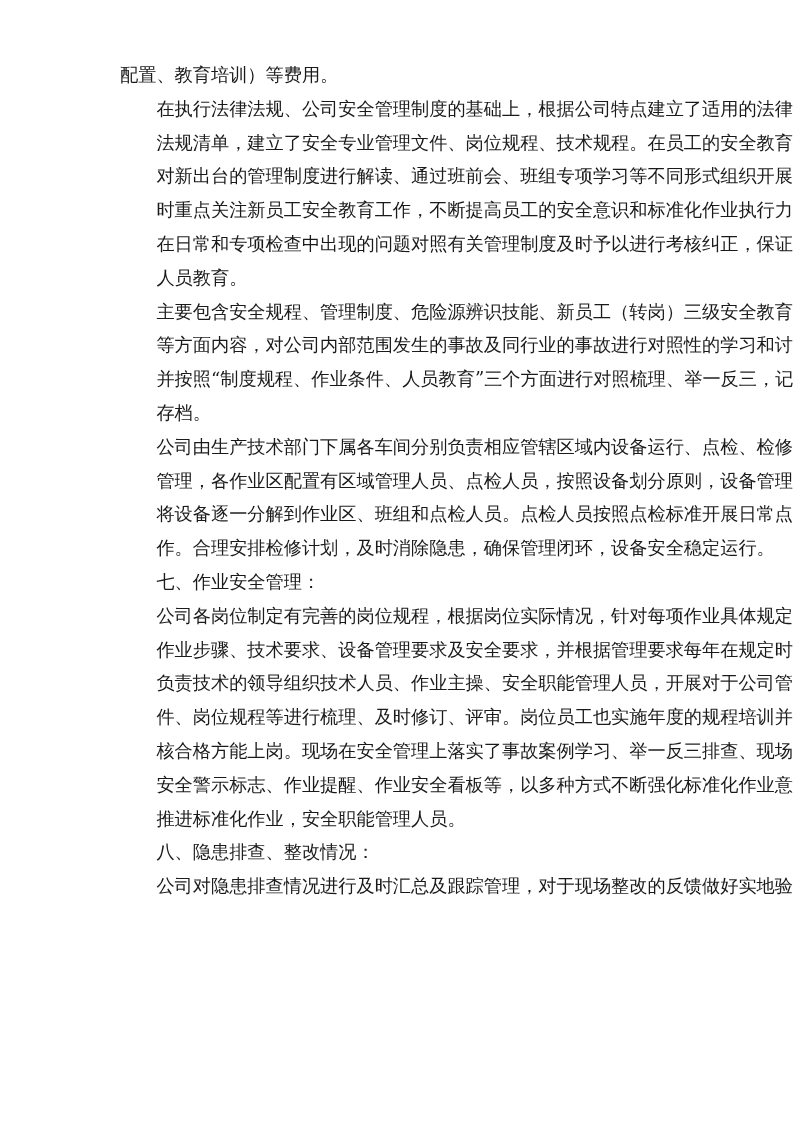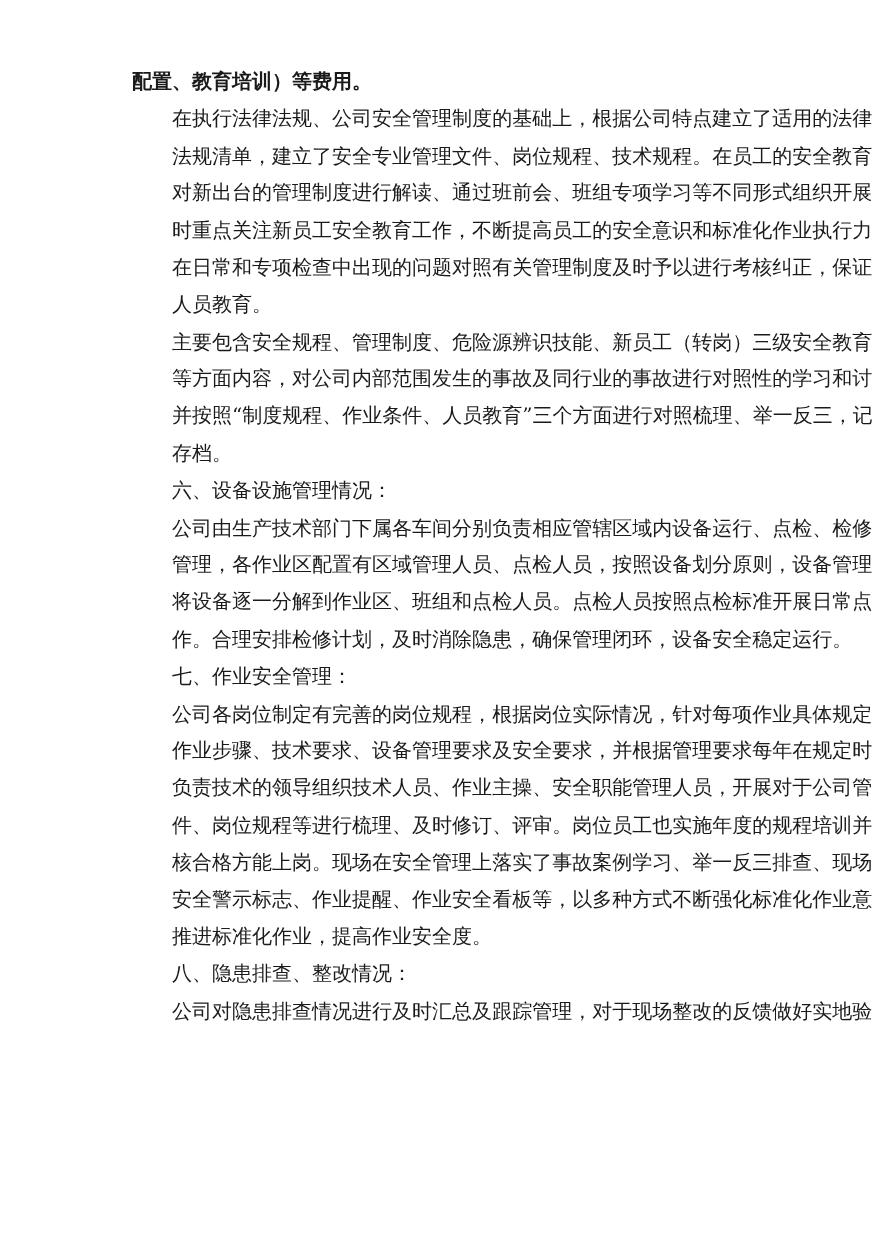--- a/index.html
+++ b/index.html
@@ -4,21 +4,21 @@
 <style>
   html, body { margin:0; padding:0; background:#ffffff; }
   body { width:793px; height:1122px; position:relative; overflow:hidden; }
   .page {
     position:absolute; left:120px; top:58px; width:572px;
     font-family: "DejaVu Serif", "Liberation Serif", serif;
     font-size:18.2px; line-height:33.8px; color:#1a1a1a;
     text-align:justify;
   }
   .para { margin:0; text-indent:2em; }
-  .para.noindent { text-indent:0;font-weight:bold; }
+  .para.noindent { text-indent:0; }
   .line { display:block; white-space:nowrap; text-align-last:justify; }
   .line.last { text-align-last:left; }
 </style>
 </head>
 <body>
 
 <div class="page" id="page">
     <div class="para noindent">
       <span class="line last">配置、教育培训）等费用。</span>
     </div>
@@ -30,39 +30,36 @@
       <span class="line">在日常和专项检查中出现的问题对照有关管理制度及时予以进行考核纠正，保证正确</span>
       <span class="line last">人员教育。</span>
     </div>
     <div class="para">
       <span class="line">主要包含安全规程、管理制度、危险源辨识技能、新员工（转岗）三级安全教育</span>
       <span class="line">等方面内容，对公司内部范围发生的事故及同行业的事故进行对照性的学习和讨论，</span>
       <span class="line">并按照“制度规程、作业条件、人员教育”三个方面进行对照梳理、举一反三，记录</span>
       <span class="line last">存档。</span>
     </div>
     <div class="para">
-      <span class="line last">六、设备设施管理情况：</span>
-    </div>
-    <div class="para">
       <span class="line">公司由生产技术部门下属各车间分别负责相应管辖区域内设备运行、点检、检修</span>
       <span class="line">管理，各作业区配置有区域管理人员、点检人员，按照设备划分原则，设备管理部门</span>
       <span class="line">将设备逐一分解到作业区、班组和点检人员。点检人员按照点检标准开展日常点检工</span>
       <span class="line last">作。合理安排检修计划，及时消除隐患，确保管理闭环，设备安全稳定运行。</span>
     </div>
     <div class="para">
       <span class="line last">七、作业安全管理：</span>
     </div>
     <div class="para">
       <span class="line">公司各岗位制定有完善的岗位规程，根据岗位实际情况，针对每项作业具体规定</span>
       <span class="line">作业步骤、技术要求、设备管理要求及安全要求，并根据管理要求每年在规定时间由</span>
       <span class="line">负责技术的领导组织技术人员、作业主操、安全职能管理人员，开展对于公司管理文</span>
       <span class="line">件、岗位规程等进行梳理、及时修订、评审。岗位员工也实施年度的规程培训并经考</span>
       <span class="line">核合格方能上岗。现场在安全管理上落实了事故案例学习、举一反三排查、现场悬挂</span>
       <span class="line">安全警示标志、作业提醒、作业安全看板等，以多种方式不断强化标准化作业意识，</span>
-      <span class="line last">推进标准化作业，提高作业安全度。</span>
+      <span class="line last">推进标准化作业，安全职能管理人员。</span>
     </div>
     <div class="para">
       <span class="line last">八、隐患排查、整改情况：</span>
     </div>
     <div class="para">
       <span class="line">公司对隐患排查情况进行及时汇总及跟踪管理，对于现场整改的反馈做好实地验</span>
     </div>
   </div>
 
 </body></html>

